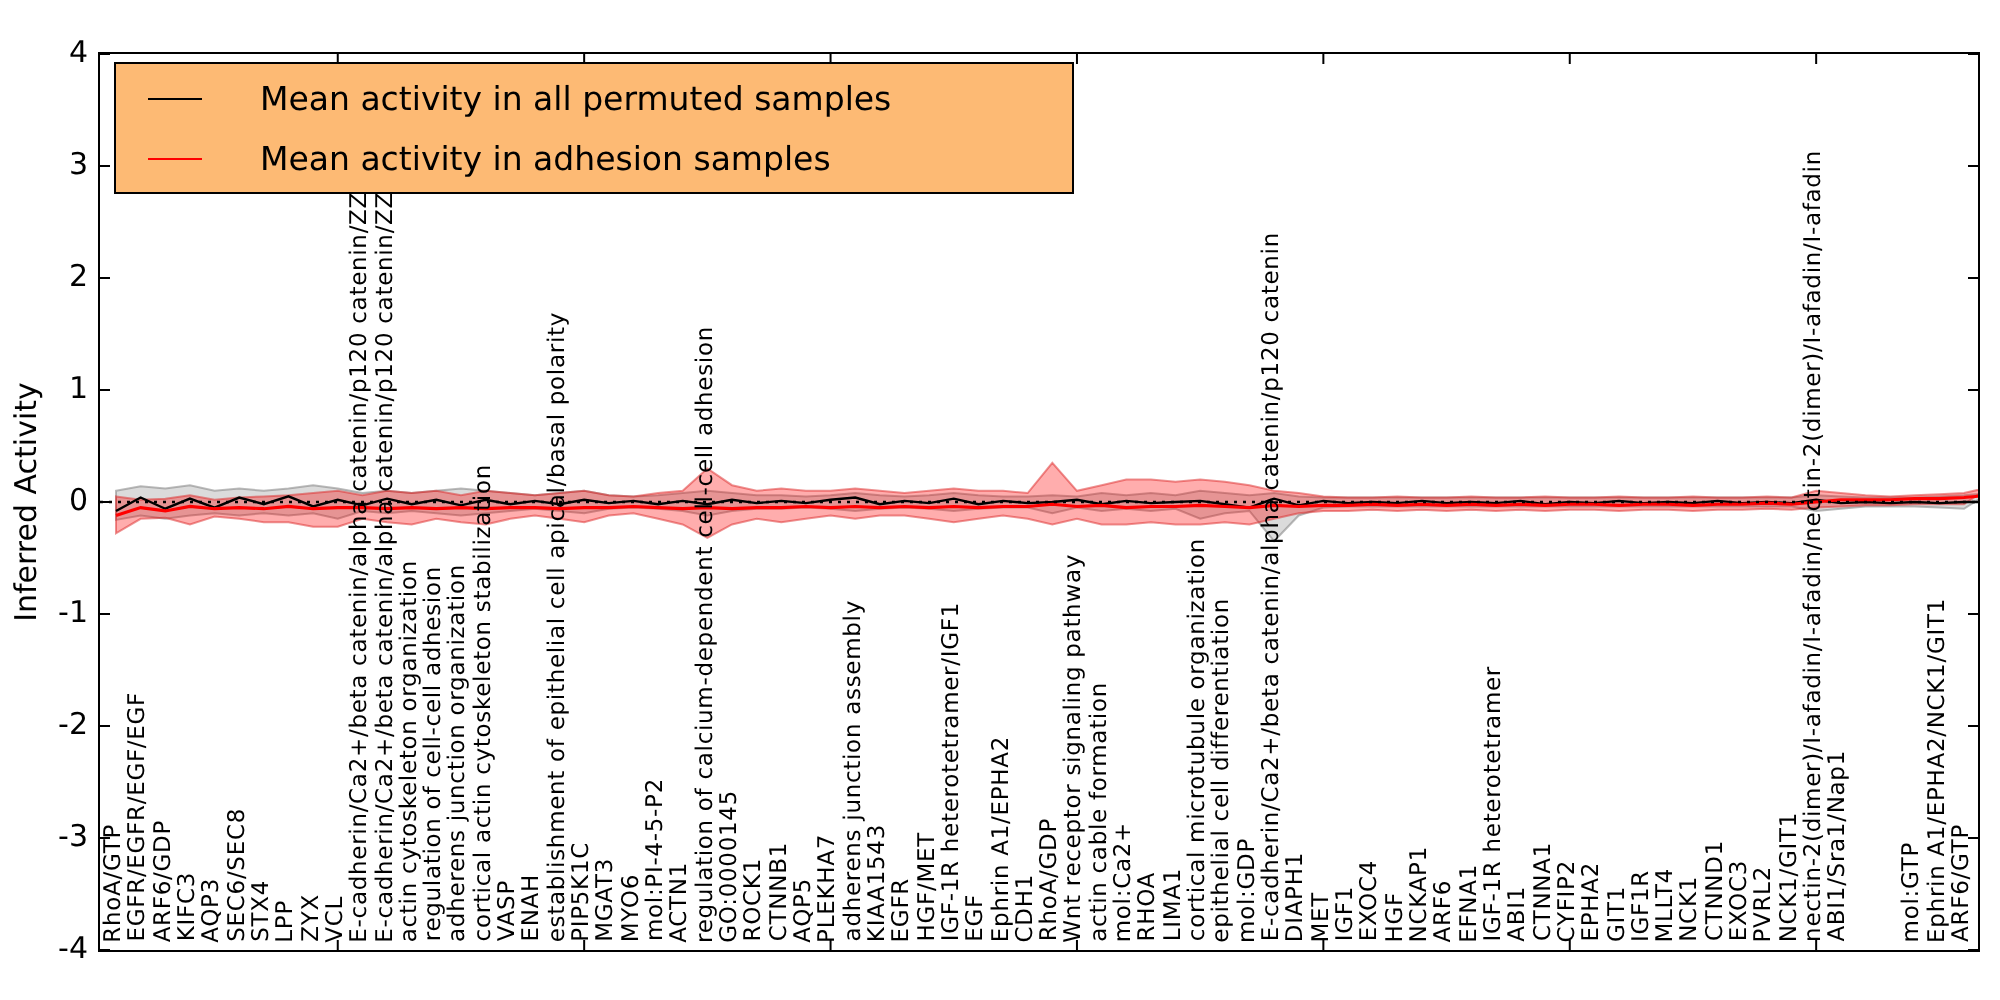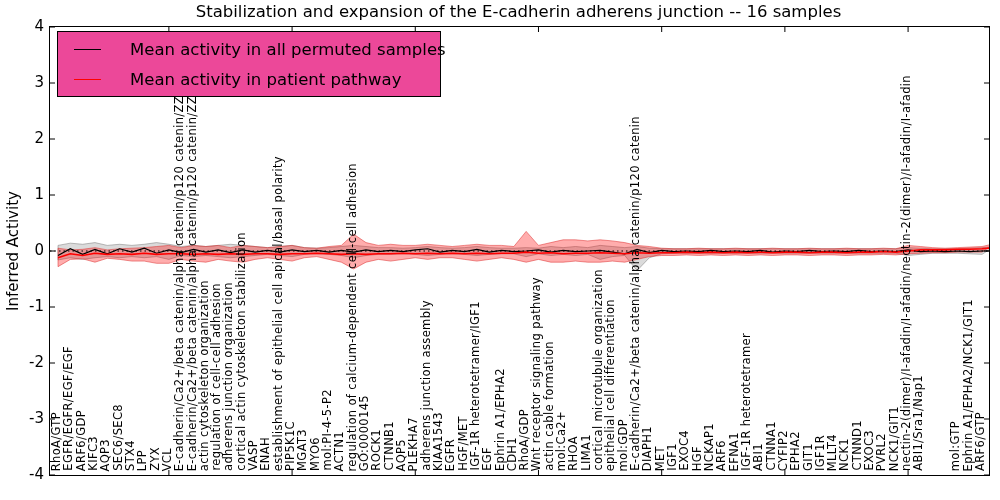--- a/index.html
+++ b/index.html
@@ -31,34 +31,33 @@
   .ylabel{
     position:absolute;left:-57px;top:242px;width:140px;text-align:center;
     transform:rotate(-90deg);transform-origin:center center;
     font-size:15px;white-space:nowrap;z-index:2;
   }
   .xlabel{
     position:absolute;left:49px;top:479px;width:939px;text-align:center;
     font-size:15px;z-index:2;
   }
   .legend{
-    position:absolute;left:57px;top:31px;width:384px;height:66px;
-    border:1.2px solid #000;background:#ec4899;z-index:3;
+    position:absolute;left:57px;top:31px;width:480px;height:66px;
+    border:1.2px solid #000;background:#fdba74;z-index:3;
     display:flex;flex-direction:column;justify-content:space-around;
     padding:2px 0 2px 16px;box-sizing:border-box;
   }
   .legend-row{display:flex;align-items:center;height:30px;}
   .legend-swatch{display:inline-block;width:27px;height:0;border-top:1.6px solid #000;margin-right:29px;flex:0 0 auto;}
   .legend-label{font-size:16.5px;white-space:nowrap;}
 </style>
 </head>
 <body>
 
 <div class="figure">
-  <div class="title">Stabilization and expansion of the E-cadherin adherens junction -- 16 samples</div>
 
   <div class="plot-area">
     <svg id="chart-svg" width="939" height="448" viewBox="0 0 939 448">
         <polygon points="8,218.4 20.32,216.16 32.64,217.28 44.96,215.6 57.28,218.4 69.6,217.28 81.92,218.4 94.24,217.28 106.56,215.6 118.88,217.28 131.2,219.52 143.52,218.4 155.84,219.52 168.16,218.4 180.48,217.28 192.8,218.4 205.12,219.52 217.44,220.64 229.76,219.52 242.08,218.4 254.4,220.64 266.72,221.2 279.04,220.64 291.36,219.52 303.68,218.4 316,219.52 328.32,220.64 340.64,220.64 352.96,221.2 365.28,220.64 377.6,219.52 389.92,220.64 402.24,221.2 414.56,220.64 426.88,219.52 439.2,220.64 451.52,221.2 463.84,221.2 476.16,220.64 488.48,221.2 500.8,219.52 513.12,220.64 525.44,219.52 537.76,220.64 550.08,218.4 562.4,219.52 574.72,220.64 587.04,219.52 599.36,221.2 611.68,221.76 624,221.76 636.32,221.76 648.64,221.76 660.96,221.76 673.28,221.76 685.6,221.76 697.92,221.76 710.24,221.76 722.56,221.76 734.88,221.76 747.2,221.76 759.52,221.76 771.84,221.76 784.16,221.76 796.48,221.76 808.8,221.76 821.12,221.76 833.44,221.76 845.76,221.76 858.08,220.64 870.4,221.2 882.72,221.76 895.04,221.76 907.36,221.76 919.68,221.2 932,220.64 944.32,219.52 932,227.36 919.68,226.8 907.36,226.24 895.04,226.24 882.72,226.24 870.4,227.36 858.08,228.48 845.76,226.24 833.44,226.24 821.12,226.24 808.8,226.24 796.48,226.24 784.16,226.24 771.84,226.24 759.52,226.24 747.2,226.24 734.88,226.24 722.56,226.24 710.24,226.24 697.92,226.24 685.6,226.24 673.28,226.24 660.96,226.24 648.64,226.24 636.32,226.24 624,226.24 611.68,226.8 599.36,230.72 587.04,243.6 574.72,228.48 562.4,229.6 550.08,232.4 537.76,227.36 525.44,228.48 513.12,227.36 500.8,228.48 488.48,226.8 476.16,229.6 463.84,226.8 451.52,226.8 439.2,227.36 426.88,228.48 414.56,227.36 402.24,226.8 389.92,227.36 377.6,228.48 365.28,227.36 352.96,226.8 340.64,227.36 328.32,227.36 316,228.48 303.68,230.72 291.36,228.48 279.04,227.36 266.72,226.8 254.4,227.36 242.08,229.6 229.76,228.48 217.44,227.36 205.12,228.48 192.8,229.6 180.48,230.72 168.16,229.6 155.84,228.48 143.52,229.6 131.2,228.48 118.88,232.4 106.56,229.6 94.24,230.72 81.92,229.6 69.6,230.72 57.28,229.6 44.96,230.72 32.64,232.4 20.32,230.72 8,232.96" fill="rgba(90,90,90,0.22)" stroke="rgba(120,120,120,0.5)" stroke-width="1"></polygon>
         <polygon points="8,221.2 20.32,222.88 32.64,222.32 44.96,220.64 57.28,222.88 69.6,221.76 81.92,221.2 94.24,220.64 106.56,219.52 118.88,218.4 131.2,220.64 143.52,218.4 155.84,219.52 168.16,218.4 180.48,220.64 192.8,218.4 205.12,219.52 217.44,220.64 229.76,219.52 242.08,218.4 254.4,220.64 266.72,221.2 279.04,219.52 291.36,218.4 303.68,207.2 316,215.6 328.32,218.4 340.64,217.28 352.96,218.4 365.28,218.4 377.6,217.28 389.92,218.4 402.24,219.52 414.56,218.4 426.88,217.28 439.2,218.4 451.52,218.4 463.84,219.52 476.16,204.4 488.48,218.4 500.8,215.6 513.12,212.8 525.44,212.8 537.76,213.92 550.08,212.8 562.4,213.92 574.72,215.6 587.04,218.4 599.36,219.52 611.68,221.2 624,221.76 636.32,221.76 648.64,221.2 660.96,221.76 673.28,221.76 685.6,221.2 697.92,221.76 710.24,221.76 722.56,221.2 734.88,221.76 747.2,221.76 759.52,221.2 771.84,221.76 784.16,221.76 796.48,221.2 808.8,221.76 821.12,221.76 833.44,221.2 845.76,221.76 858.08,218.4 870.4,219.52 882.72,220.64 895.04,221.2 907.36,220.64 919.68,220.08 932,219.52 944.32,216.72 932,225.12 919.68,225.12 907.36,225.12 895.04,225.68 882.72,225.68 870.4,226.24 858.08,226.8 845.76,227.92 833.44,227.36 821.12,227.92 808.8,227.92 796.48,228.48 784.16,227.92 771.84,227.92 759.52,228.48 747.2,227.92 734.88,227.92 722.56,228.48 710.24,227.92 697.92,228.48 685.6,227.92 673.28,228.48 660.96,227.92 648.64,228.48 636.32,227.92 624,228.48 611.68,228.48 599.36,229.6 587.04,232.4 574.72,235.2 562.4,234.08 550.08,235.2 537.76,235.2 525.44,234.08 513.12,235.2 500.8,235.2 488.48,232.4 476.16,235.2 463.84,232.4 451.52,230.72 439.2,232.4 426.88,234.08 414.56,232.4 402.24,230.72 389.92,230.72 377.6,232.4 365.28,230.72 352.96,232.4 340.64,234.08 328.32,232.4 316,235.2 303.68,241.92000000000002 291.36,235.2 279.04,232.4 266.72,229.6 254.4,230.72 242.08,234.08 229.76,232.4 217.44,230.72 205.12,232.4 192.8,235.2 180.48,234.08 168.16,232.4 155.84,235.2 143.52,234.08 131.2,232.4 118.88,236.32 106.56,236.32 94.24,234.08 81.92,234.08 69.6,232.4 57.28,231.28 44.96,235.2 32.64,231.84 20.32,232.4 8,239.68" fill="rgba(255,0,0,0.32)" stroke="rgba(220,40,40,0.5)" stroke-width="1"></polygon>
         <polyline points="8,228.48 20.32,221.76 32.64,227.36 44.96,222.32 57.28,226.8 69.6,221.76 81.92,225.12 94.24,221.2 106.56,226.24 118.88,222.88 131.2,225.68 143.52,222.32 155.84,225.12 168.16,222.88 180.48,225.68 192.8,222.88 205.12,225.12 217.44,223.44 229.76,225.12 242.08,222.88 254.4,224.56 266.72,223.44 279.04,225.12 291.36,223.44 303.68,225.12 316,222.88 328.32,224.56 340.64,223.44 352.96,224.56 365.28,222.88 377.6,221.76 389.92,225.12 402.24,223.44 414.56,224.56 426.88,222.32 439.2,225.12 451.52,223.44 463.84,224.56 476.16,224 488.48,222.88 500.8,225.12 513.12,223.44 525.44,224.56 537.76,224 550.08,223.44 562.4,225.12 574.72,226.8 587.04,222.32 599.36,225.68 611.68,223.44 624,224.56 636.32,224 648.64,224.56 660.96,223.44 673.28,224.56 685.6,224 697.92,224.56 710.24,223.44 722.56,225.12 734.88,224 747.2,224.56 759.52,223.44 771.84,224.56 784.16,224 796.48,224.56 808.8,223.44 821.12,224.56 833.44,224 845.76,224.56 858.08,222.88 870.4,224.56 882.72,224 895.04,224.56 907.36,224 919.68,224.56 932,224 944.32,224" fill="none" stroke="#000000" stroke-width="1.2"></polyline>
         <polyline points="8,230.72 20.32,226.8 32.64,228.48 44.96,226.24 57.28,227.36 69.6,226.8 81.92,227.36 94.24,226.24 106.56,227.36 118.88,226.8 131.2,226.8 143.52,227.36 155.84,226.8 168.16,227.36 180.48,226.8 192.8,227.36 205.12,226.8 217.44,226.8 229.76,227.36 242.08,226.8 254.4,226.8 266.72,226.24 279.04,226.8 291.36,227.36 303.68,226.8 316,227.36 328.32,226.8 340.64,226.8 352.96,226.24 365.28,226.8 377.6,226.24 389.92,226.8 402.24,226.24 414.56,226.8 426.88,226.24 439.2,226.8 451.52,226.24 463.84,226.24 476.16,225.12 488.48,226.24 500.8,225.68 513.12,226.8 525.44,226.24 537.76,226.24 550.08,225.68 562.4,226.24 574.72,226.8 587.04,225.68 599.36,226.24 611.68,225.68 624,225.68 636.32,225.12 648.64,225.68 660.96,225.12 673.28,225.68 685.6,225.12 697.92,225.68 710.24,225.12 722.56,225.68 734.88,225.12 747.2,225.12 759.52,225.68 771.84,225.12 784.16,225.12 796.48,225.68 808.8,225.12 821.12,225.12 833.44,224.56 845.76,225.12 858.08,224 870.4,222.88 882.72,222.88 895.04,222.88 907.36,222.32 919.68,222.32 932,221.76 944.32,220.64" fill="none" stroke="#ff0000" stroke-width="1.6"></polyline>
         <line x1="0" y1="224" x2="939" y2="224" stroke="#000000" stroke-width="1.2" stroke-dasharray="1.5 3"></line>
         <line x1="118.88" y1="0" x2="118.88" y2="5" stroke="#000" stroke-width="1"></line>
         <line x1="118.88" y1="443" x2="118.88" y2="448" stroke="#000" stroke-width="1"></line>
@@ -185,16 +184,16 @@
 
   <div class="ylabel">Inferred Activity</div>
 
   <div class="legend">
     <div class="legend-row">
       <span class="legend-swatch" id="swatch-0" style="border-top-color: rgb(0, 0, 0);"></span>
       <span class="legend-label">Mean activity in all permuted samples</span>
     </div>
     <div class="legend-row">
       <span class="legend-swatch" id="swatch-1" style="border-top-color: rgb(255, 0, 0);"></span>
-      <span class="legend-label">Mean activity in patient pathway</span>
+      <span class="legend-label">Mean activity in adhesion samples</span>
     </div>
   </div>
 </div>
 
 </body></html>

